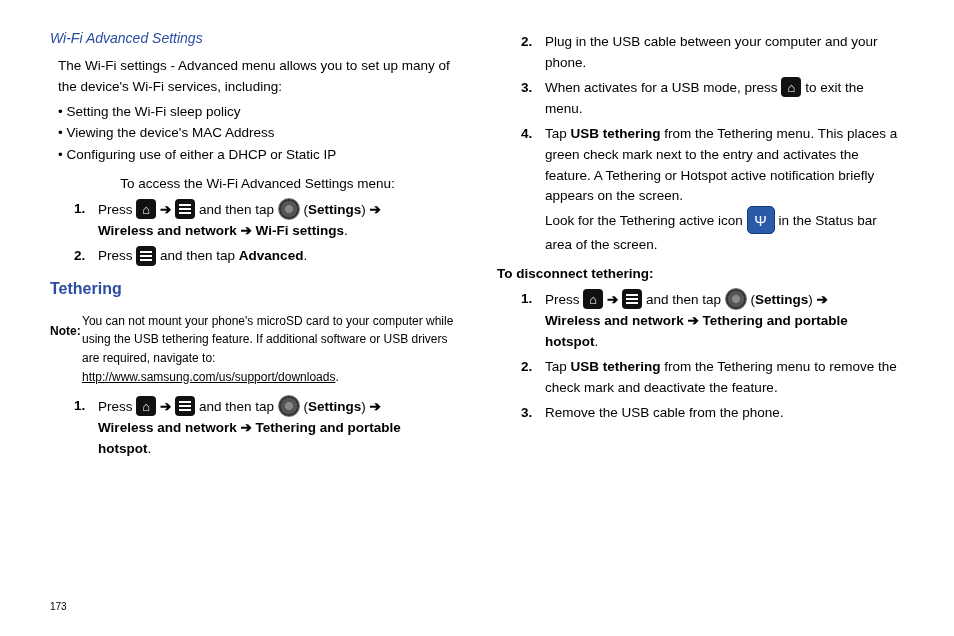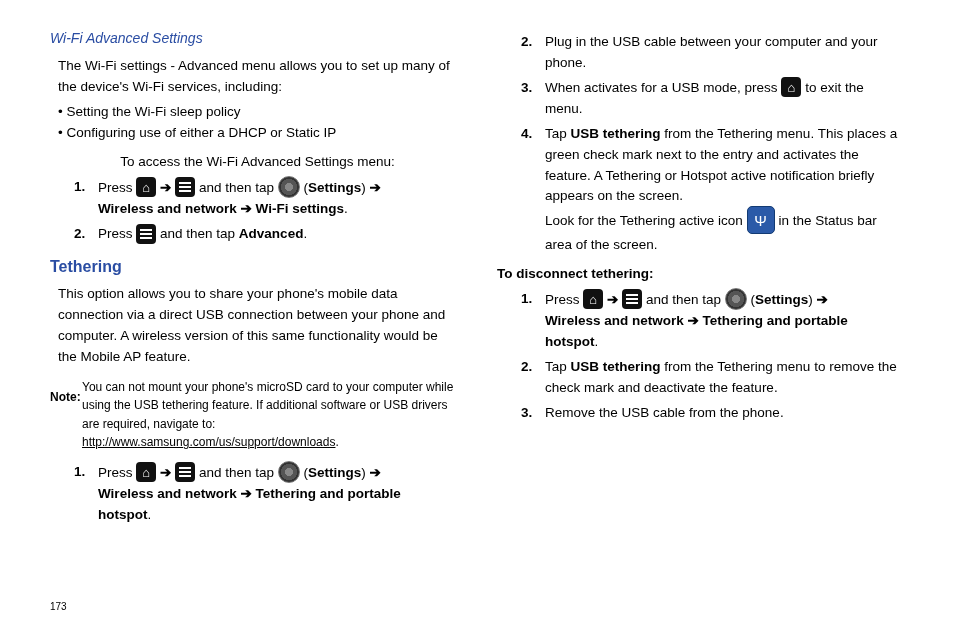--- a/index.html
+++ b/index.html
@@ -78,20 +78,21 @@
 <body>
 
 <div class="page">
   <div class="cols">
 
     <div class="col">
       <h4>Wi-Fi Advanced Settings</h4>
       <div class="intro-indent">The Wi-Fi settings - Advanced menu allows you to set up many of the device's Wi-Fi services, including:</div>
       <ul class="bul">
         <li>Setting the Wi-Fi sleep policy</li>
+        <li>Viewing the device's MAC Address</li>
         <li>Configuring use of either a DHCP or Static IP</li>
       </ul>
       <div class="lead-in">To access the Wi-Fi Advanced Settings menu:</div>
       <ol class="num">
         <li>
           <span class="marker">1.</span>
           <span>Press </span>
           <span class="icon-home"></span>
           <span class="arrow">➔</span>
           <span class="icon-menu"></span>
@@ -106,21 +107,20 @@
         <li>
           <span class="marker">2.</span>
           <span>Press </span>
           <span class="icon-menu"></span>
           <span> and then tap </span>
           <span class="b">Advanced</span><span>.</span>
         </li>
       </ol>
 
       <h3>Tethering</h3>
-      <div class="intro-indent">This option allows you to share your phone's mobile data connection via a direct USB connection between your phone and computer. A wireless version of this same functionality would be the Mobile AP feature.</div>
 
       <div class="note">
         <span class="note-label">Note:</span>
         <span>You can not mount your phone's microSD card to your computer while using the USB tethering feature. If additional software or USB drivers are required, navigate to: </span><a href="#">http://www.samsung.com/us/support/downloads</a><span>.</span>
       </div>
 
       <ol class="num">
         <li>
           <span class="marker">1.</span>
           <span>Press </span>

